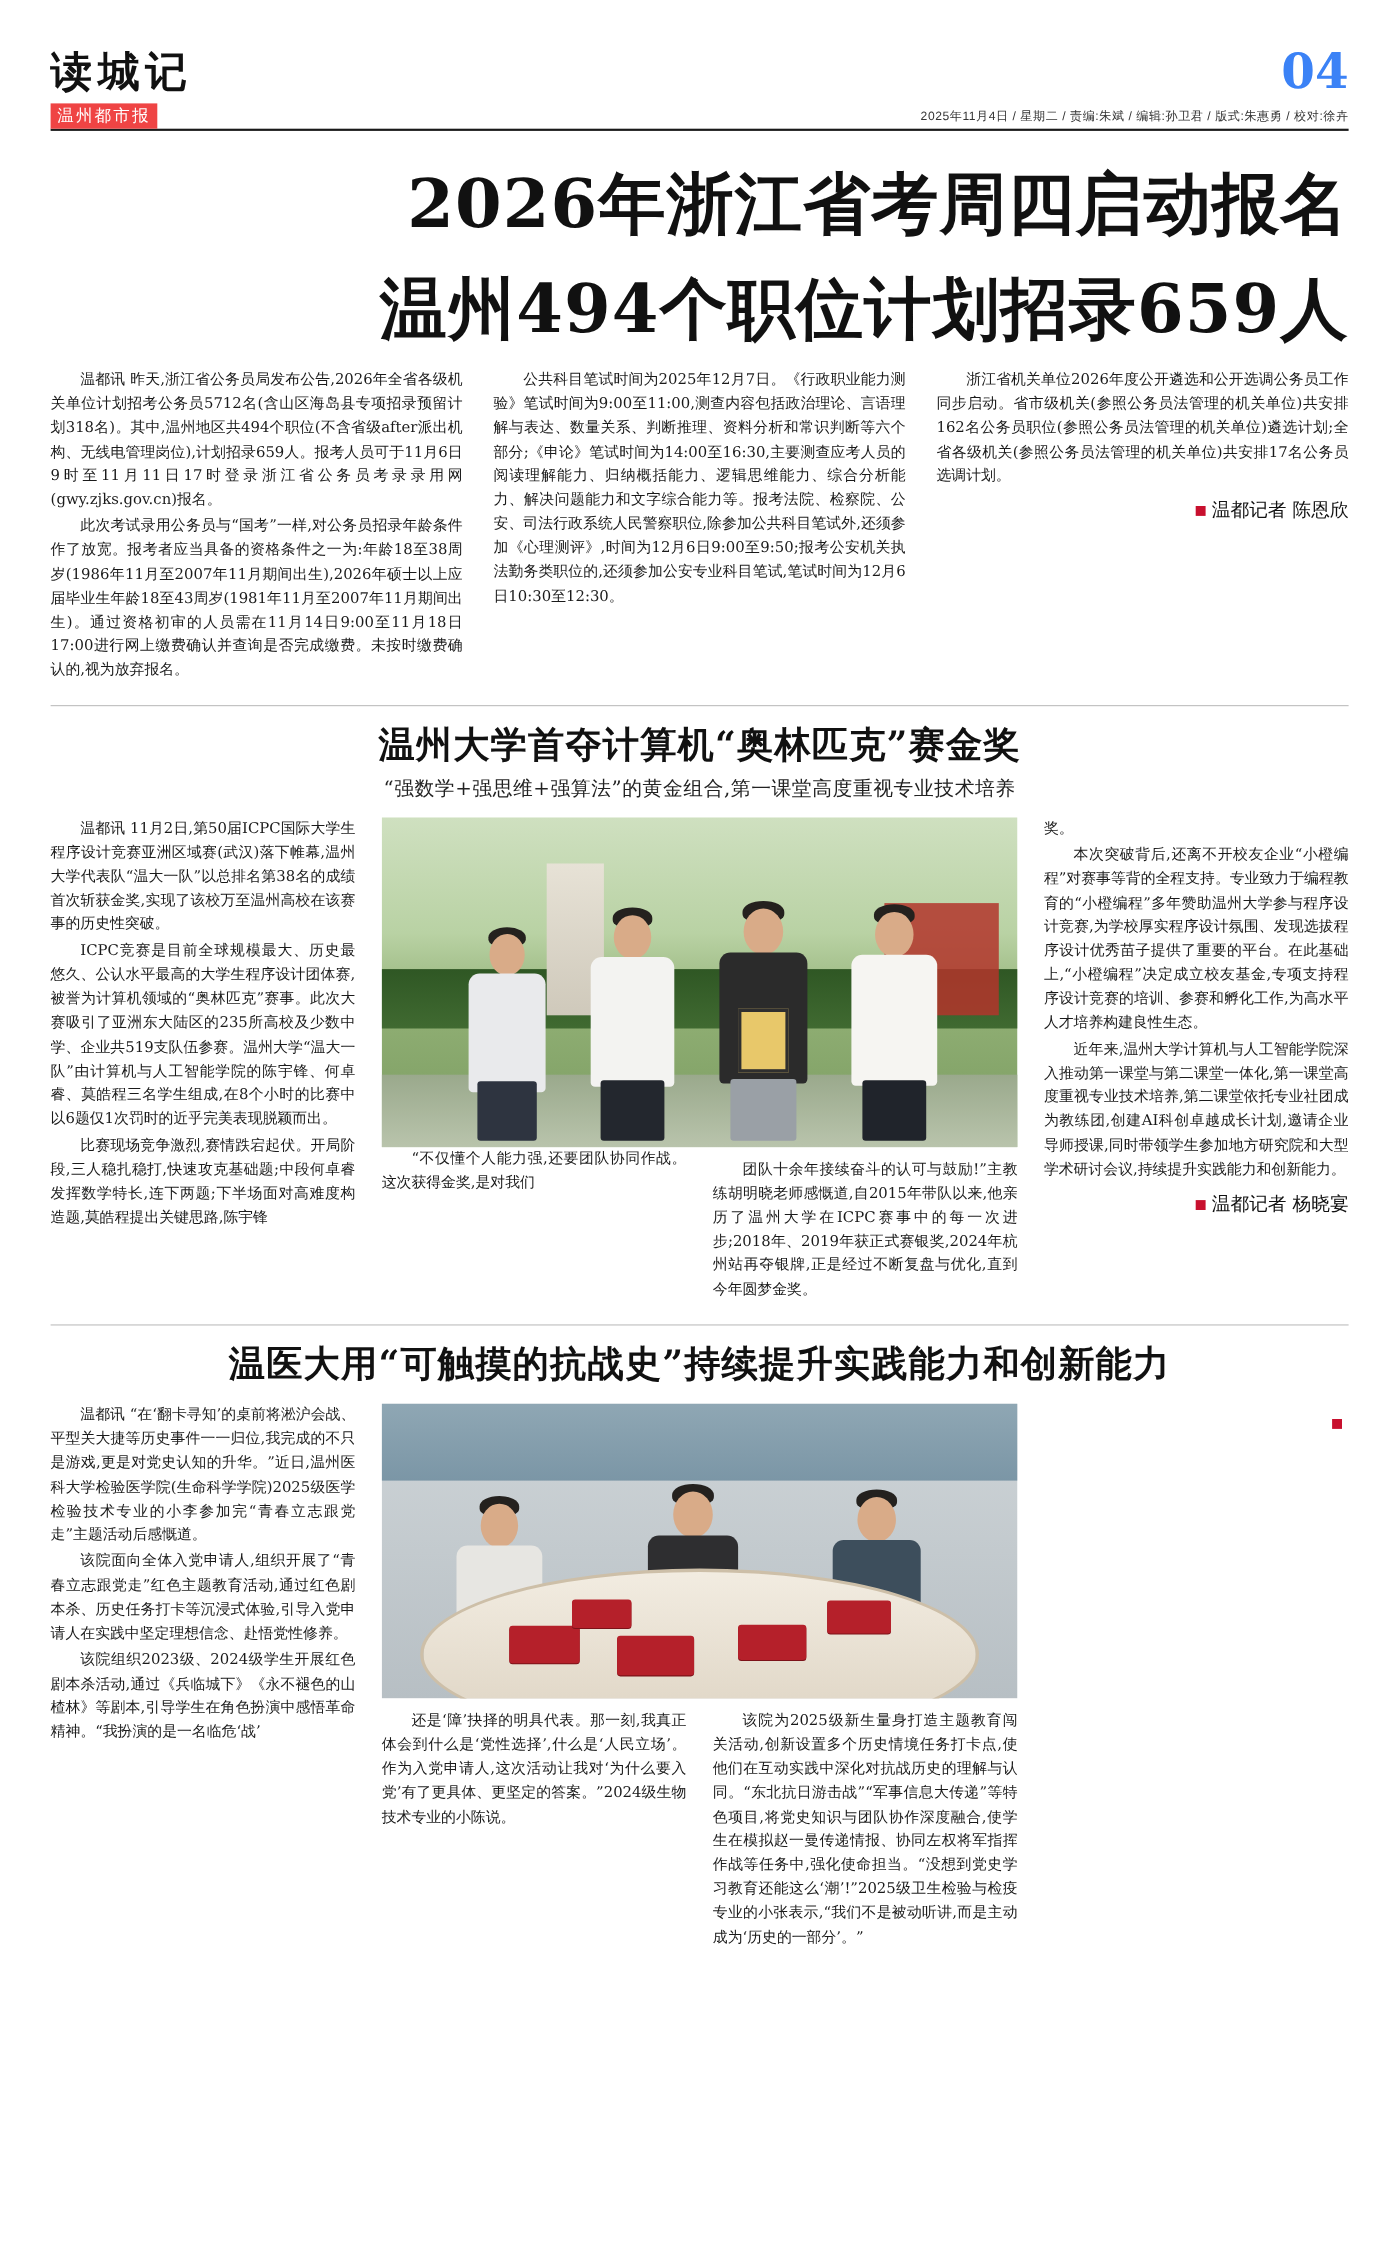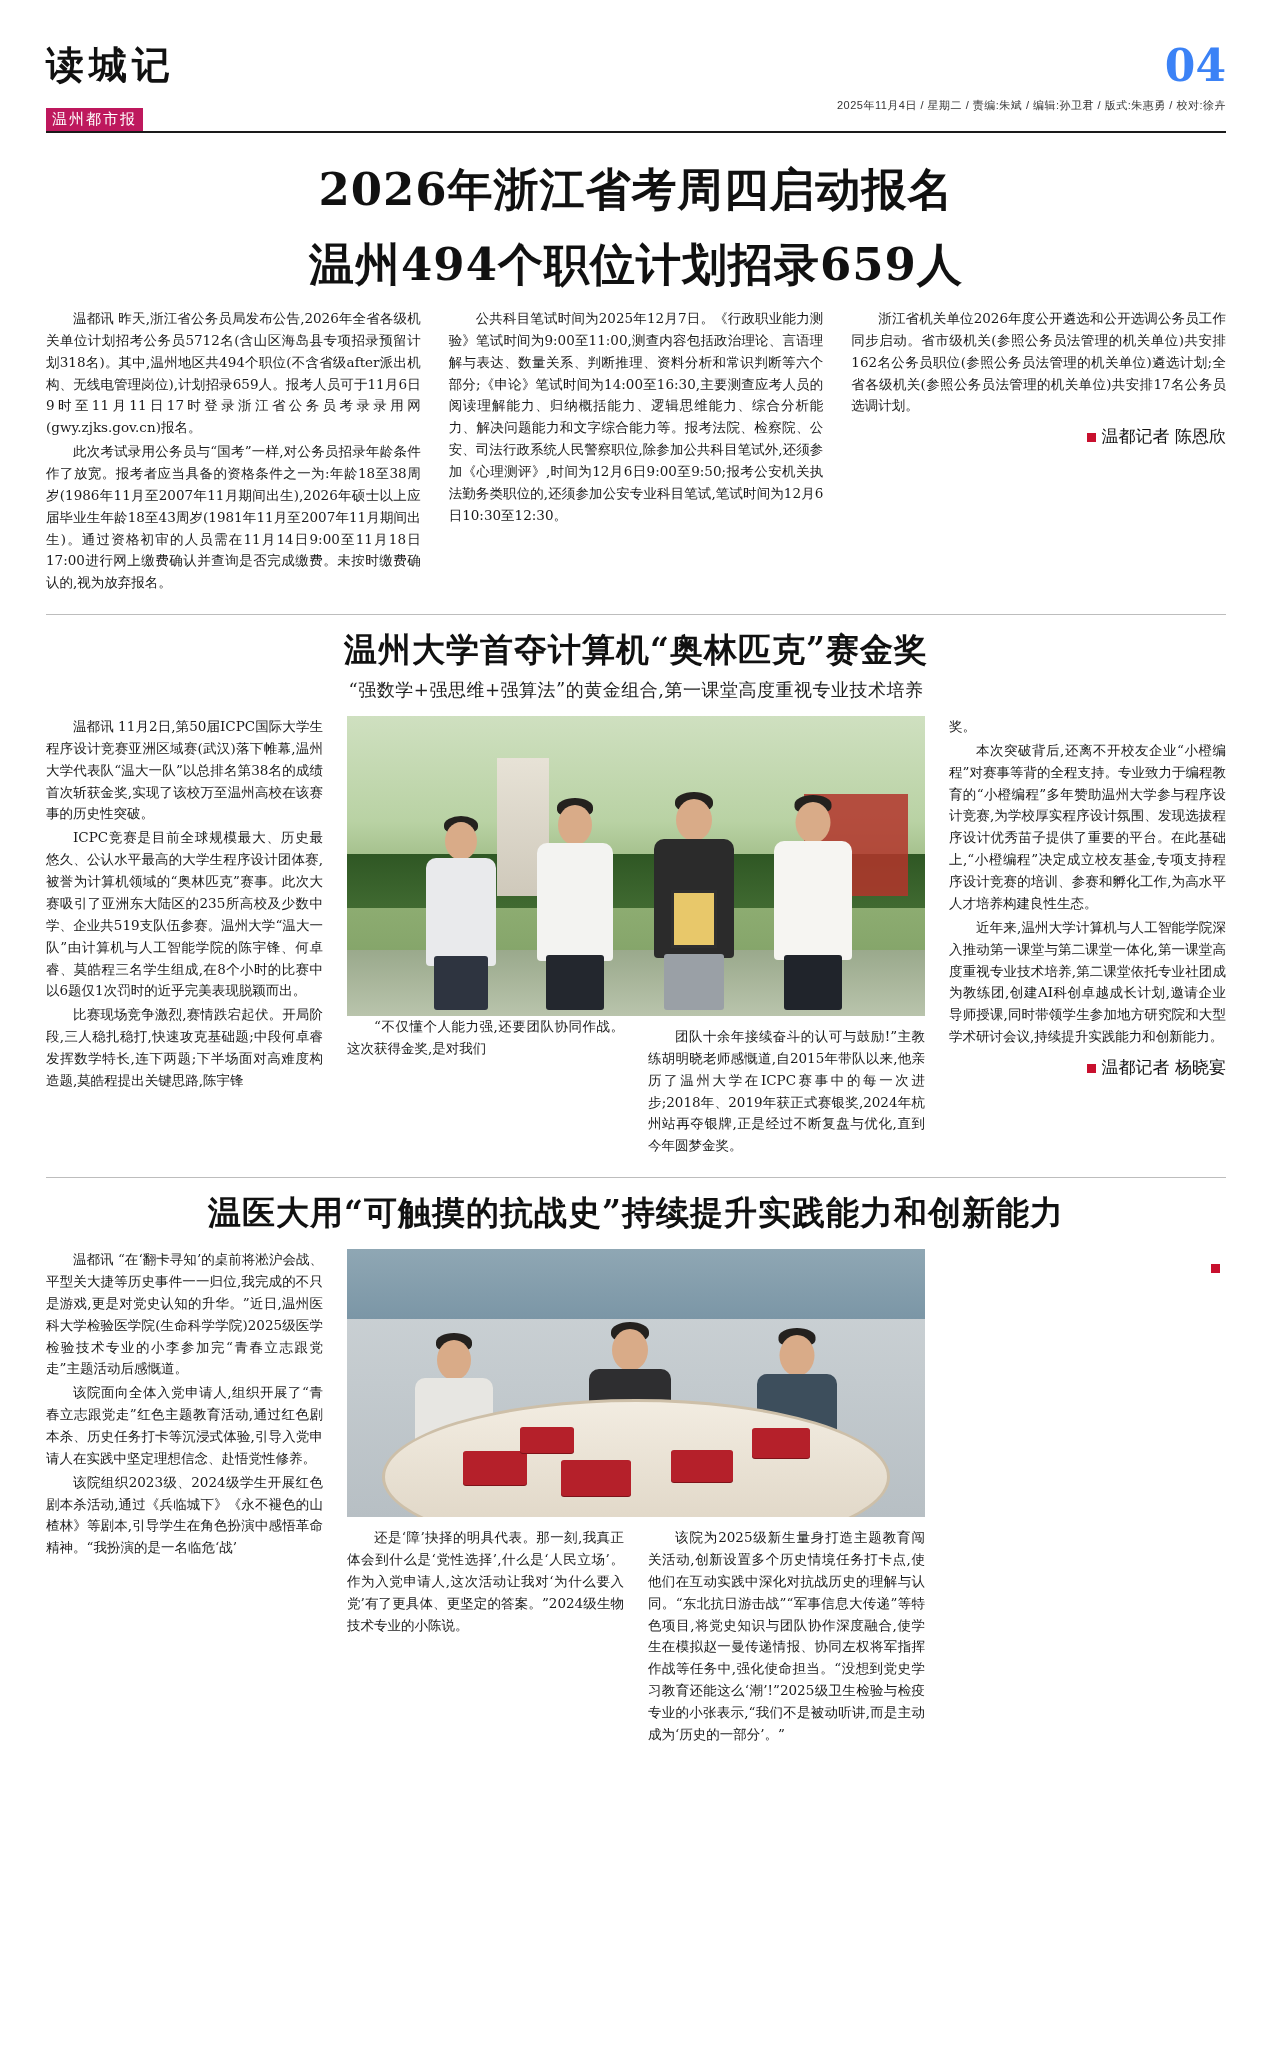--- a/index.html
+++ b/index.html
@@ -33,22 +33,22 @@
   .masthead-left { display: flex; flex-direction: column; }
   .masthead-title {
     font-family: "DejaVu Serif", serif;
     font-size: 38px;
     font-weight: 700;
     letter-spacing: 5px;
     color: #111;
     line-height: 1.1;
   }
   .masthead-sub {
-    margin-top: 22px;
-    background: #be185d;
+    margin-top: 8px;
+    background: #ef4444;
     color: #fff;
     font-size: 15px;
     letter-spacing: 2px;
     padding: 2px 6px;
     display: inline-block;
     width: max-content;
     font-family: Liberation Sans, sans-serif;
   }
   .masthead-right {
     text-align: right;
@@ -74,24 +74,25 @@
 
   
   .article { padding-top: 10px; }
   .headline-block { text-align: center; }
   .headline-main {
     font-family: "DejaVu Serif", serif;
     font-weight: 700;
     color: #111;
   }
   .a1 .headline-main {
-    font-size: 45px;
+    font-size: 61px;
     line-height: 1.28;
     letter-spacing: 1px;
     margin: 18px 0 6px;
+    text-align: right;
   }
   .a2 .headline-main {
     font-size: 33px;
     line-height: 1.3;
     letter-spacing: 1px;
     margin: 4px 0 2px;
   }
   .a3 .headline-main {
     font-size: 33px;
     line-height: 1.3;

